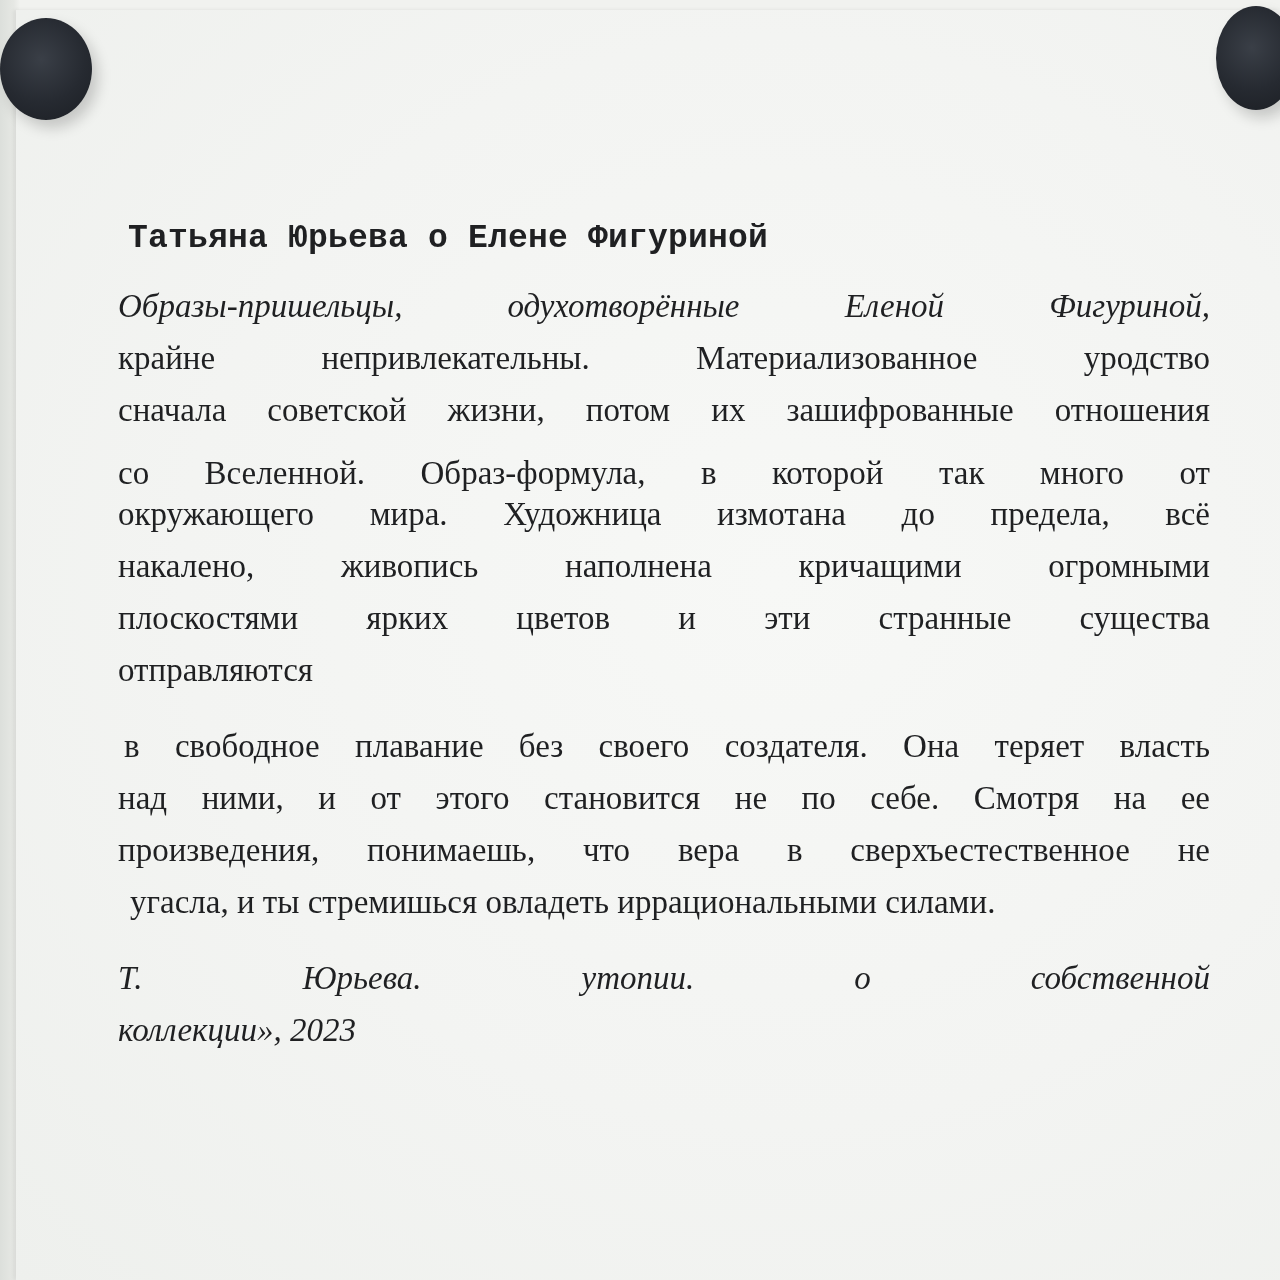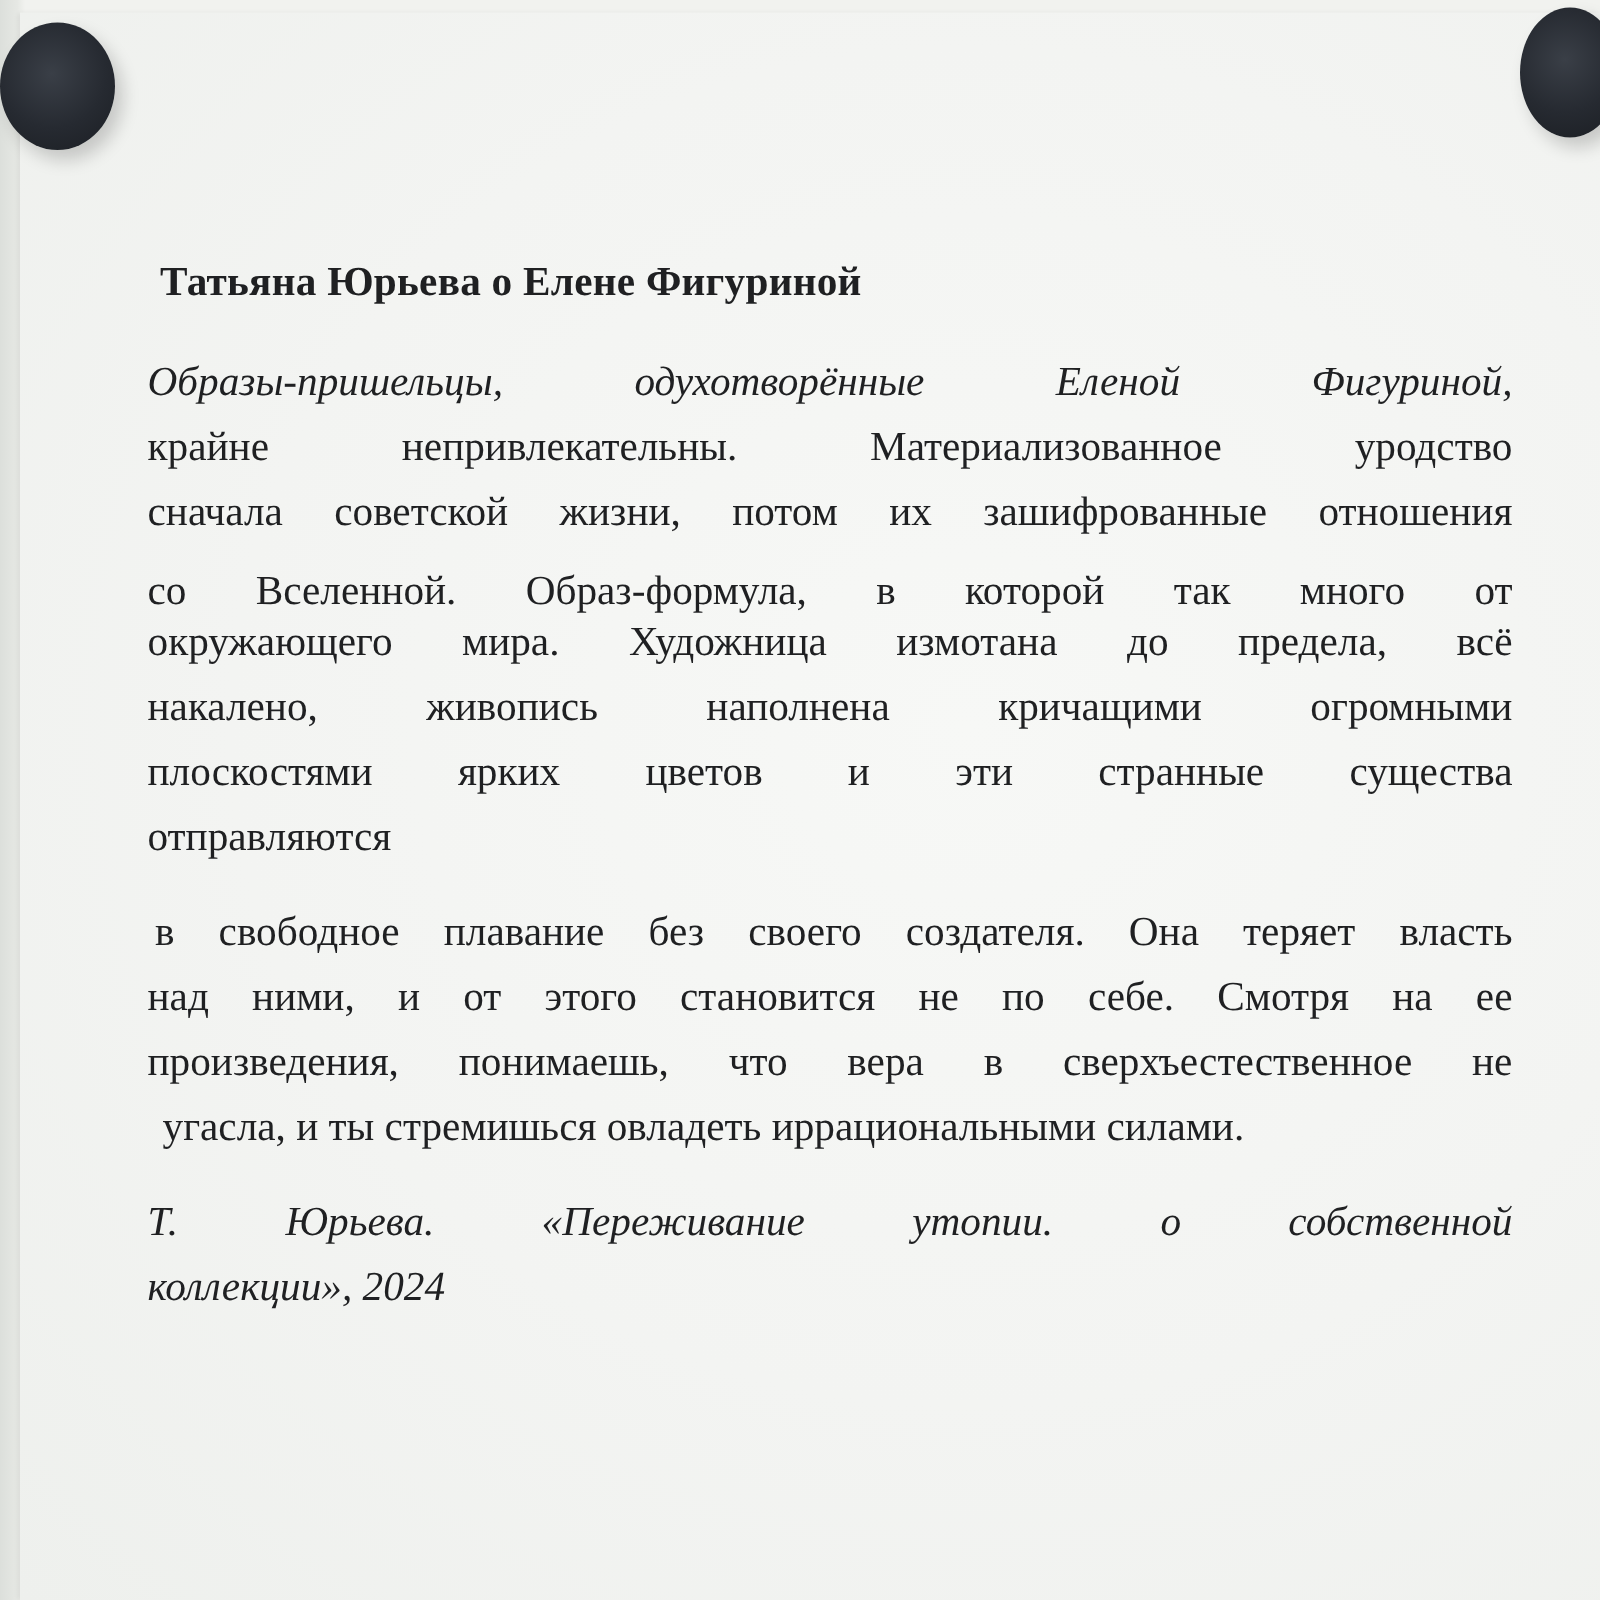--- a/index.html
+++ b/index.html
@@ -38,22 +38,22 @@
       position: absolute;
       left: 118px;
       top: 208px;
       width: 1092px;
       font-family: "DejaVu Serif", "Liberation Serif", serif;
       color: #1f2022;
     }
     .title {
       position: absolute;
       left: 10px;
-      top: 0px;
-      font-family: Liberation Serif, serif;
+      top: 12px;
+      font-family: Liberation Mono, monospace;
       font-weight: bold;
       font-size: 33px;
       letter-spacing: 0.2px;
       white-space: nowrap;
     }
     .line {
       position: absolute;
       left: 0;
       width: 1092px;
       font-family: "Liberation Serif", "DejaVu Serif", serif;
@@ -173,19 +173,18 @@
       <span class="w">вера</span>
       <span class="w">в</span>
       <span class="w">сверхъестественное</span>
       <span class="w">не</span>
     </div>
   <div class="line last" style="top:674px;margin-left:12px;">угасла, и ты стремишься овладеть иррациональными силами.</div>
 
   <div class="line justify citation" style="top:750px;">
       <span class="w">Т.</span>
       <span class="w">Юрьева.</span>
-      <span class="w">«Переживание</span>
       <span class="w">утопии.</span>
       <span class="w">о</span>
       <span class="w">собственной</span>
     </div>
-  <div class="line last citation" style="top:802px;">коллекции», 2024</div>
+  <div class="line last citation" style="top:802px;">коллекции», 2023</div>
 </div>
 
 </body></html>

